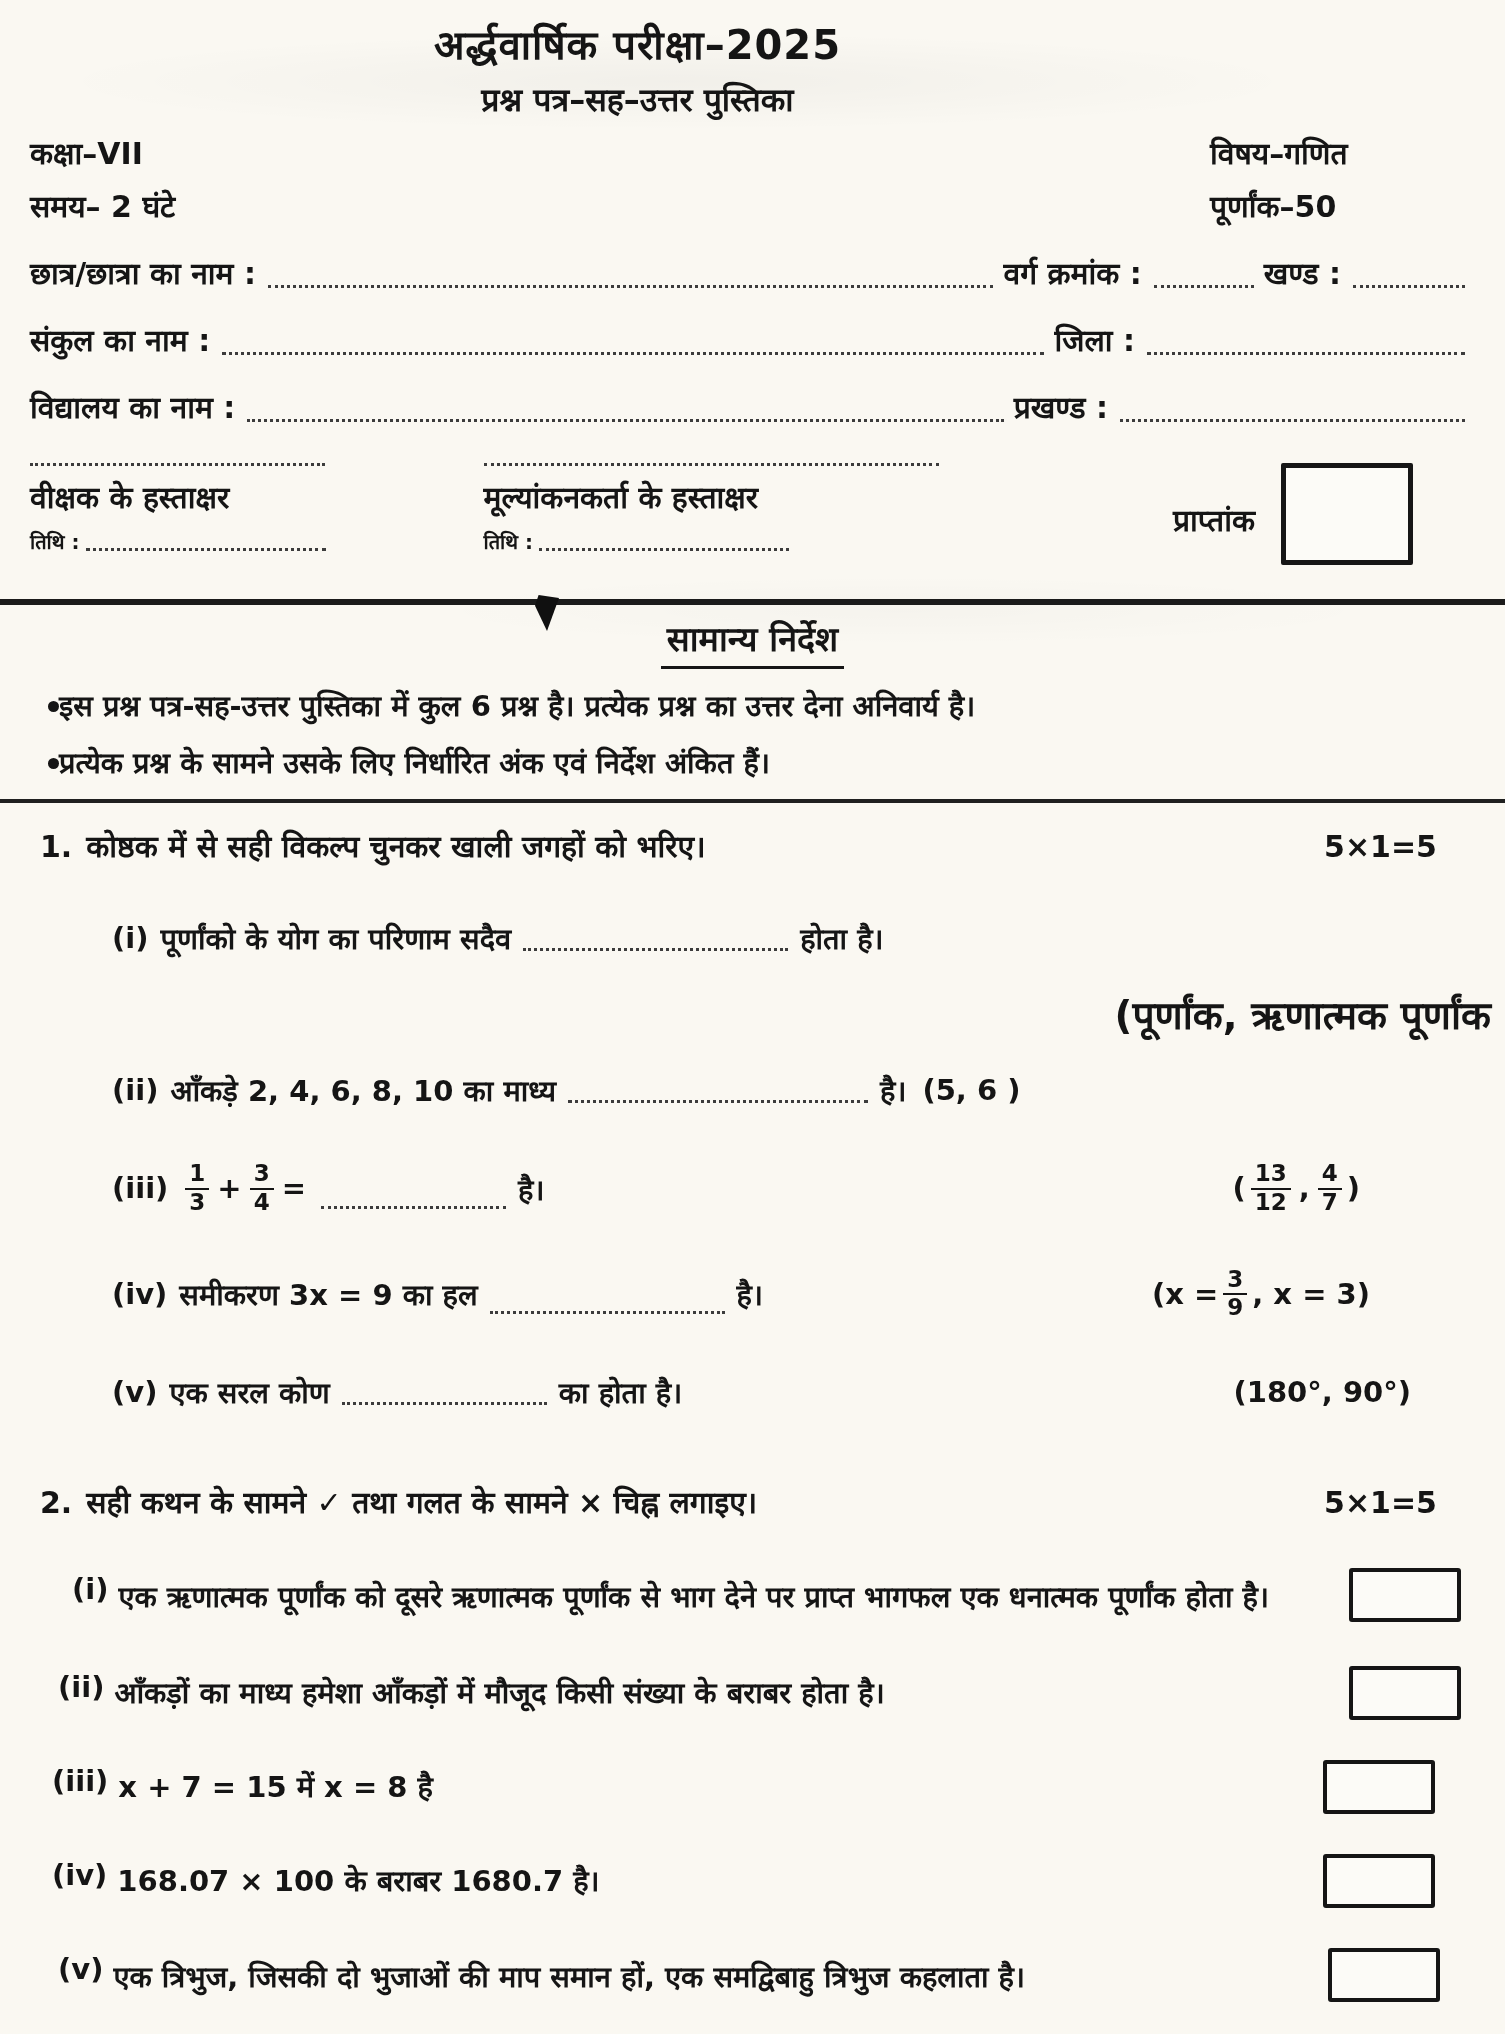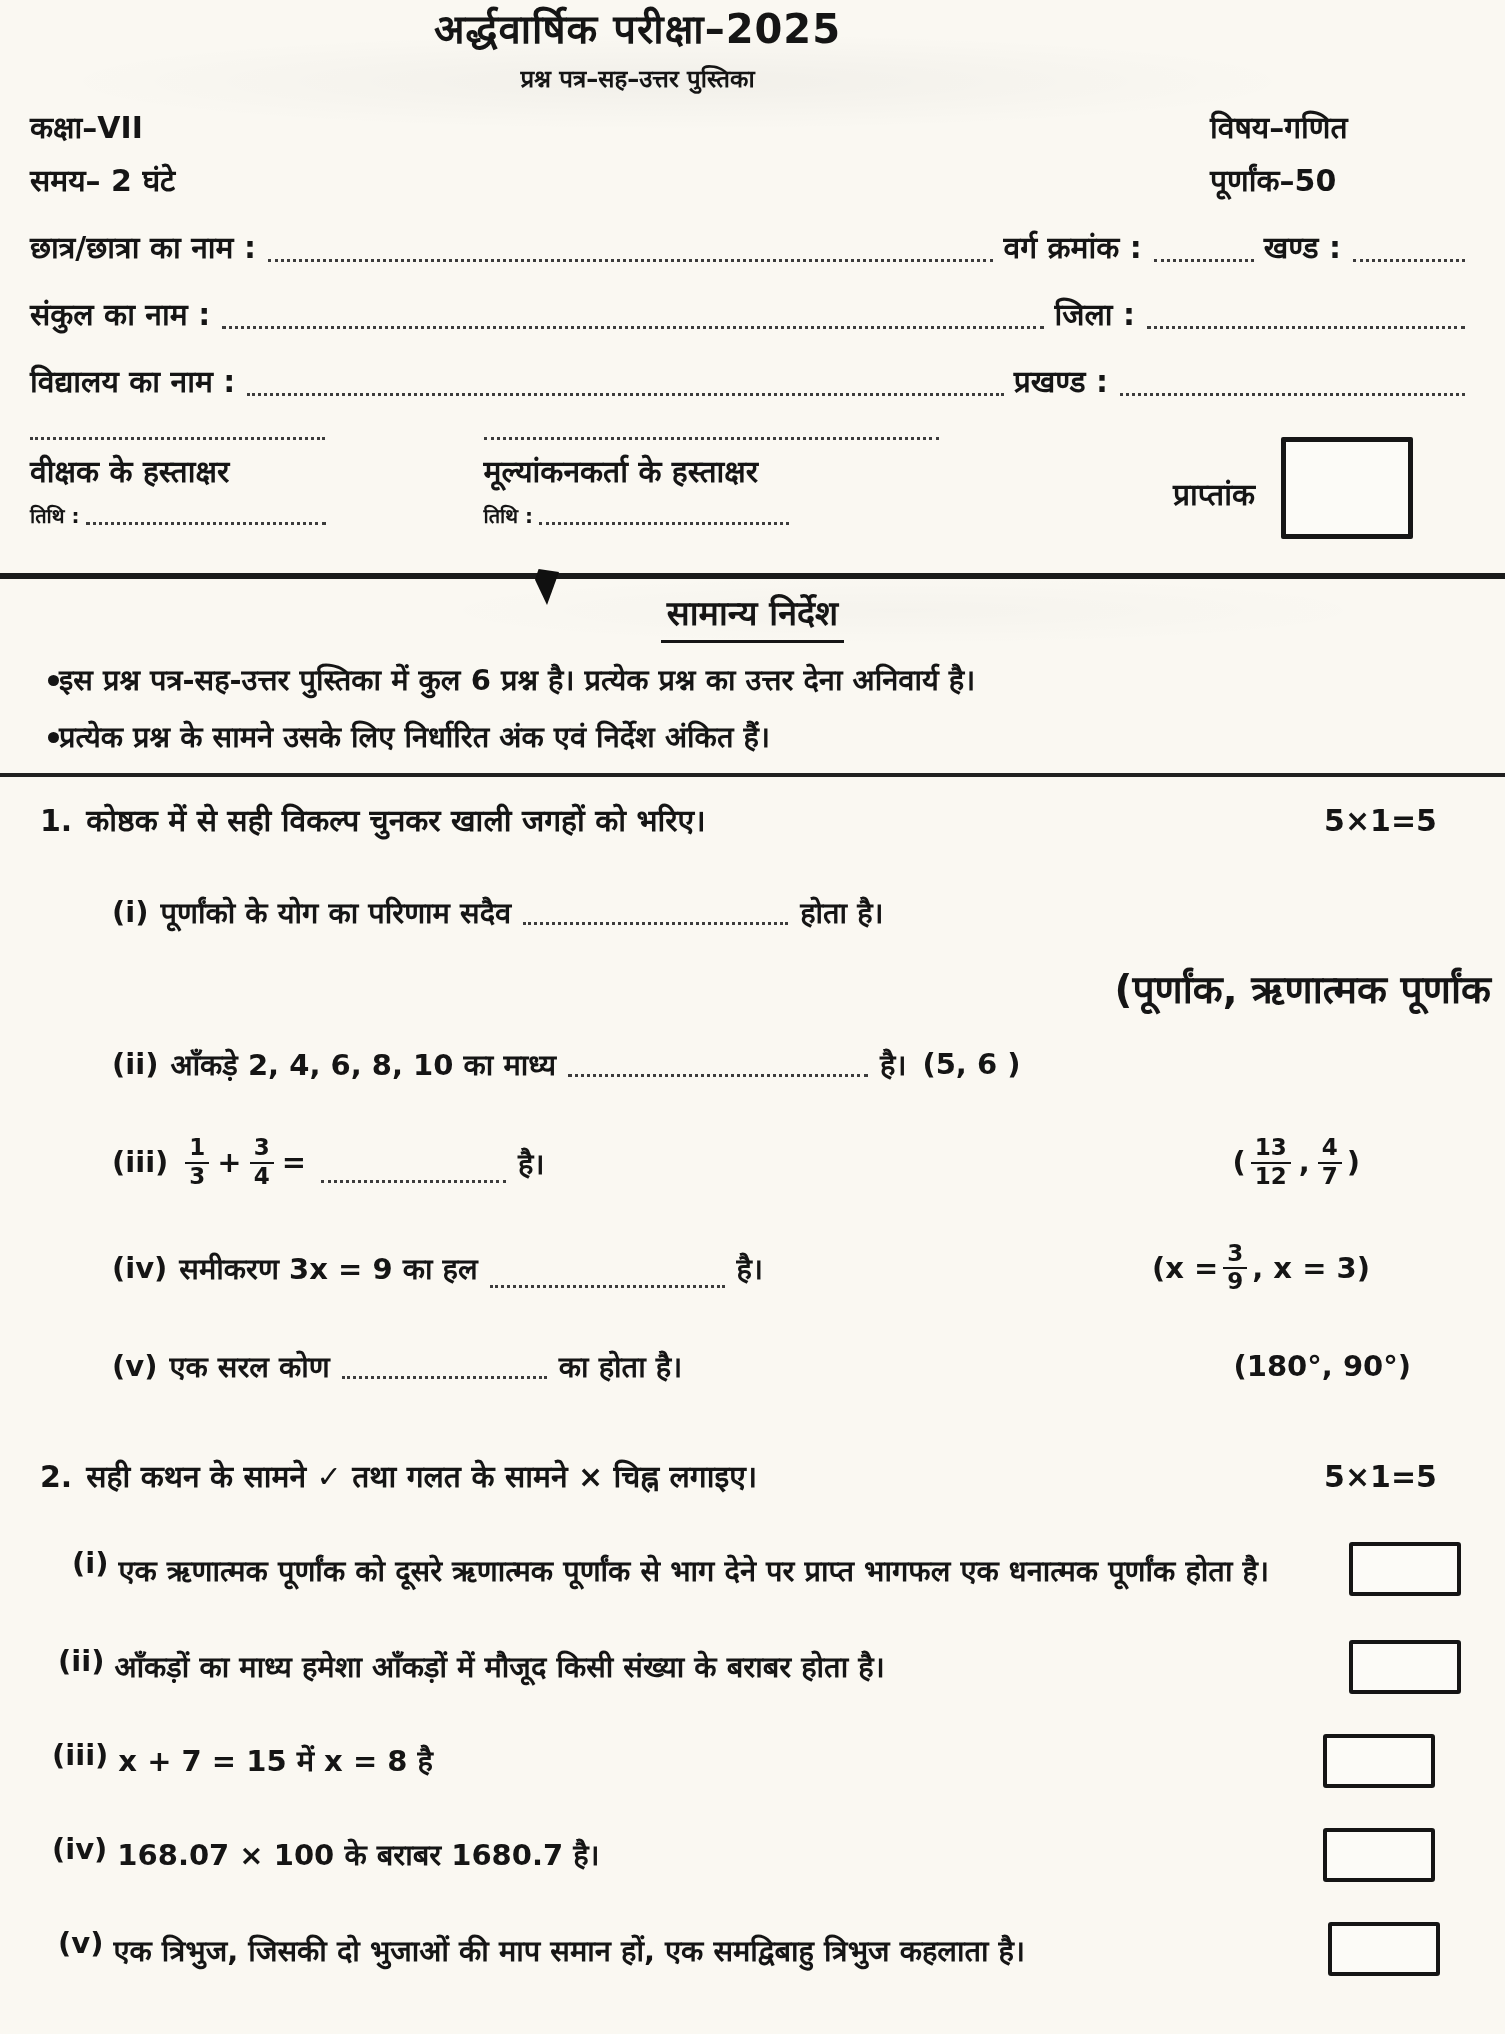--- a/index.html
+++ b/index.html
@@ -4,26 +4,26 @@
 <style>
   * { box-sizing: border-box; }
   html,body { margin:0; padding:0; }
   body { background:#e8e6e0; font-family:"DejaVu Sans","Liberation Sans",sans-serif; }
   .page{
     position:relative; width:1505px; height:2034px; margin:0 auto;
     background:
       radial-gradient(ellipse 900px 70px at 45% 4%, rgba(0,0,0,0.035), transparent 70%),
       radial-gradient(ellipse 700px 50px at 60% 30%, rgba(0,0,0,0.02), transparent 70%),
       #faf8f2;
-    color:#151515; overflow:hidden; padding:0 30px 0 30px;
+    color:#151515; overflow:hidden; padding:16px 30px 0 30px;
   }
   
   .hdr{ text-align:center; padding-right:230px; }
   .title{ font-size:40px; font-weight:700; letter-spacing:1px; }
-  .subtitle{ font-size:24px; font-weight:700; margin-top:6px; }
+  .subtitle{ font-size:32px; font-weight:700; margin-top:6px; }
   
   .meta-row{ display:flex; justify-content:space-between; align-items:baseline; margin-top:12px; font-size:30px; font-weight:700; }
   .meta-right{ width:265px; flex:none; }
   
   .form-row{ display:flex; align-items:flex-end; margin-top:26px; font-size:30px; font-weight:700; white-space:nowrap; }
   .lbl{ flex:none; }
   .leader{ border-bottom:3px dotted #3c3c3c; height:24px; display:inline-block; margin:0 10px 5px 12px; }
   .grow{ flex:1 1 auto; }
   .w110{ width:100px; flex:none; }
   .w120{ width:112px; flex:none; }

